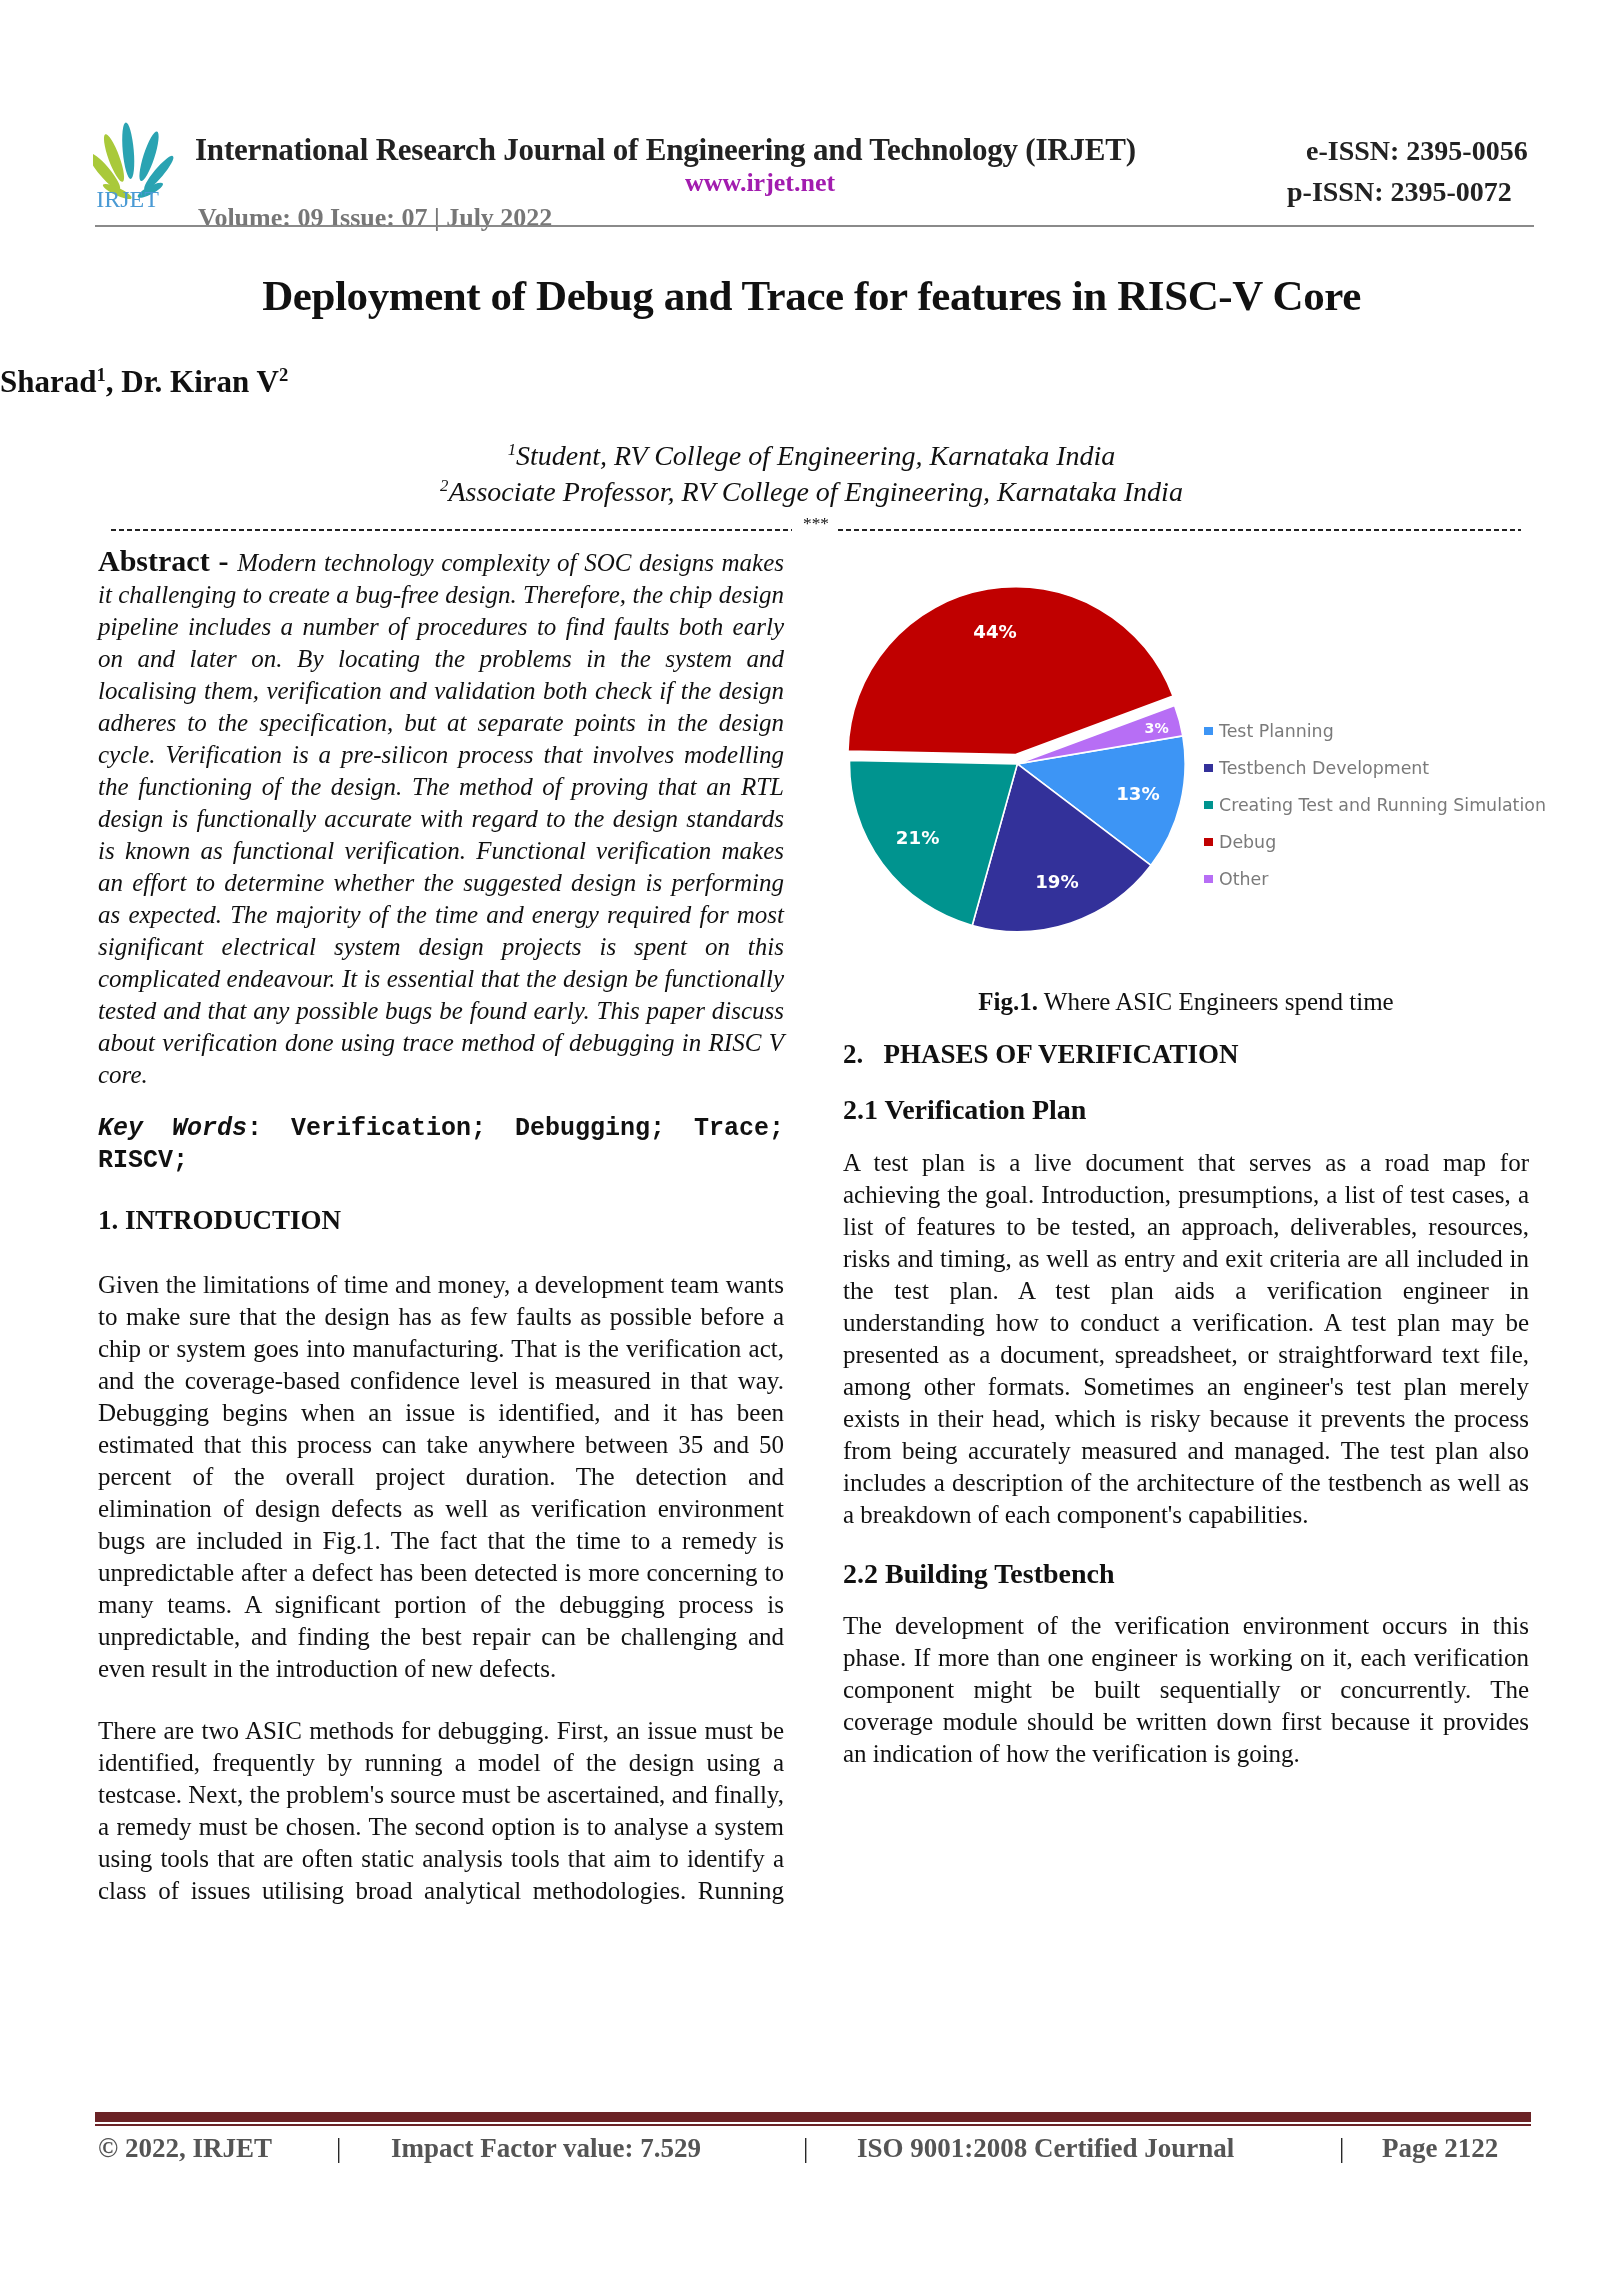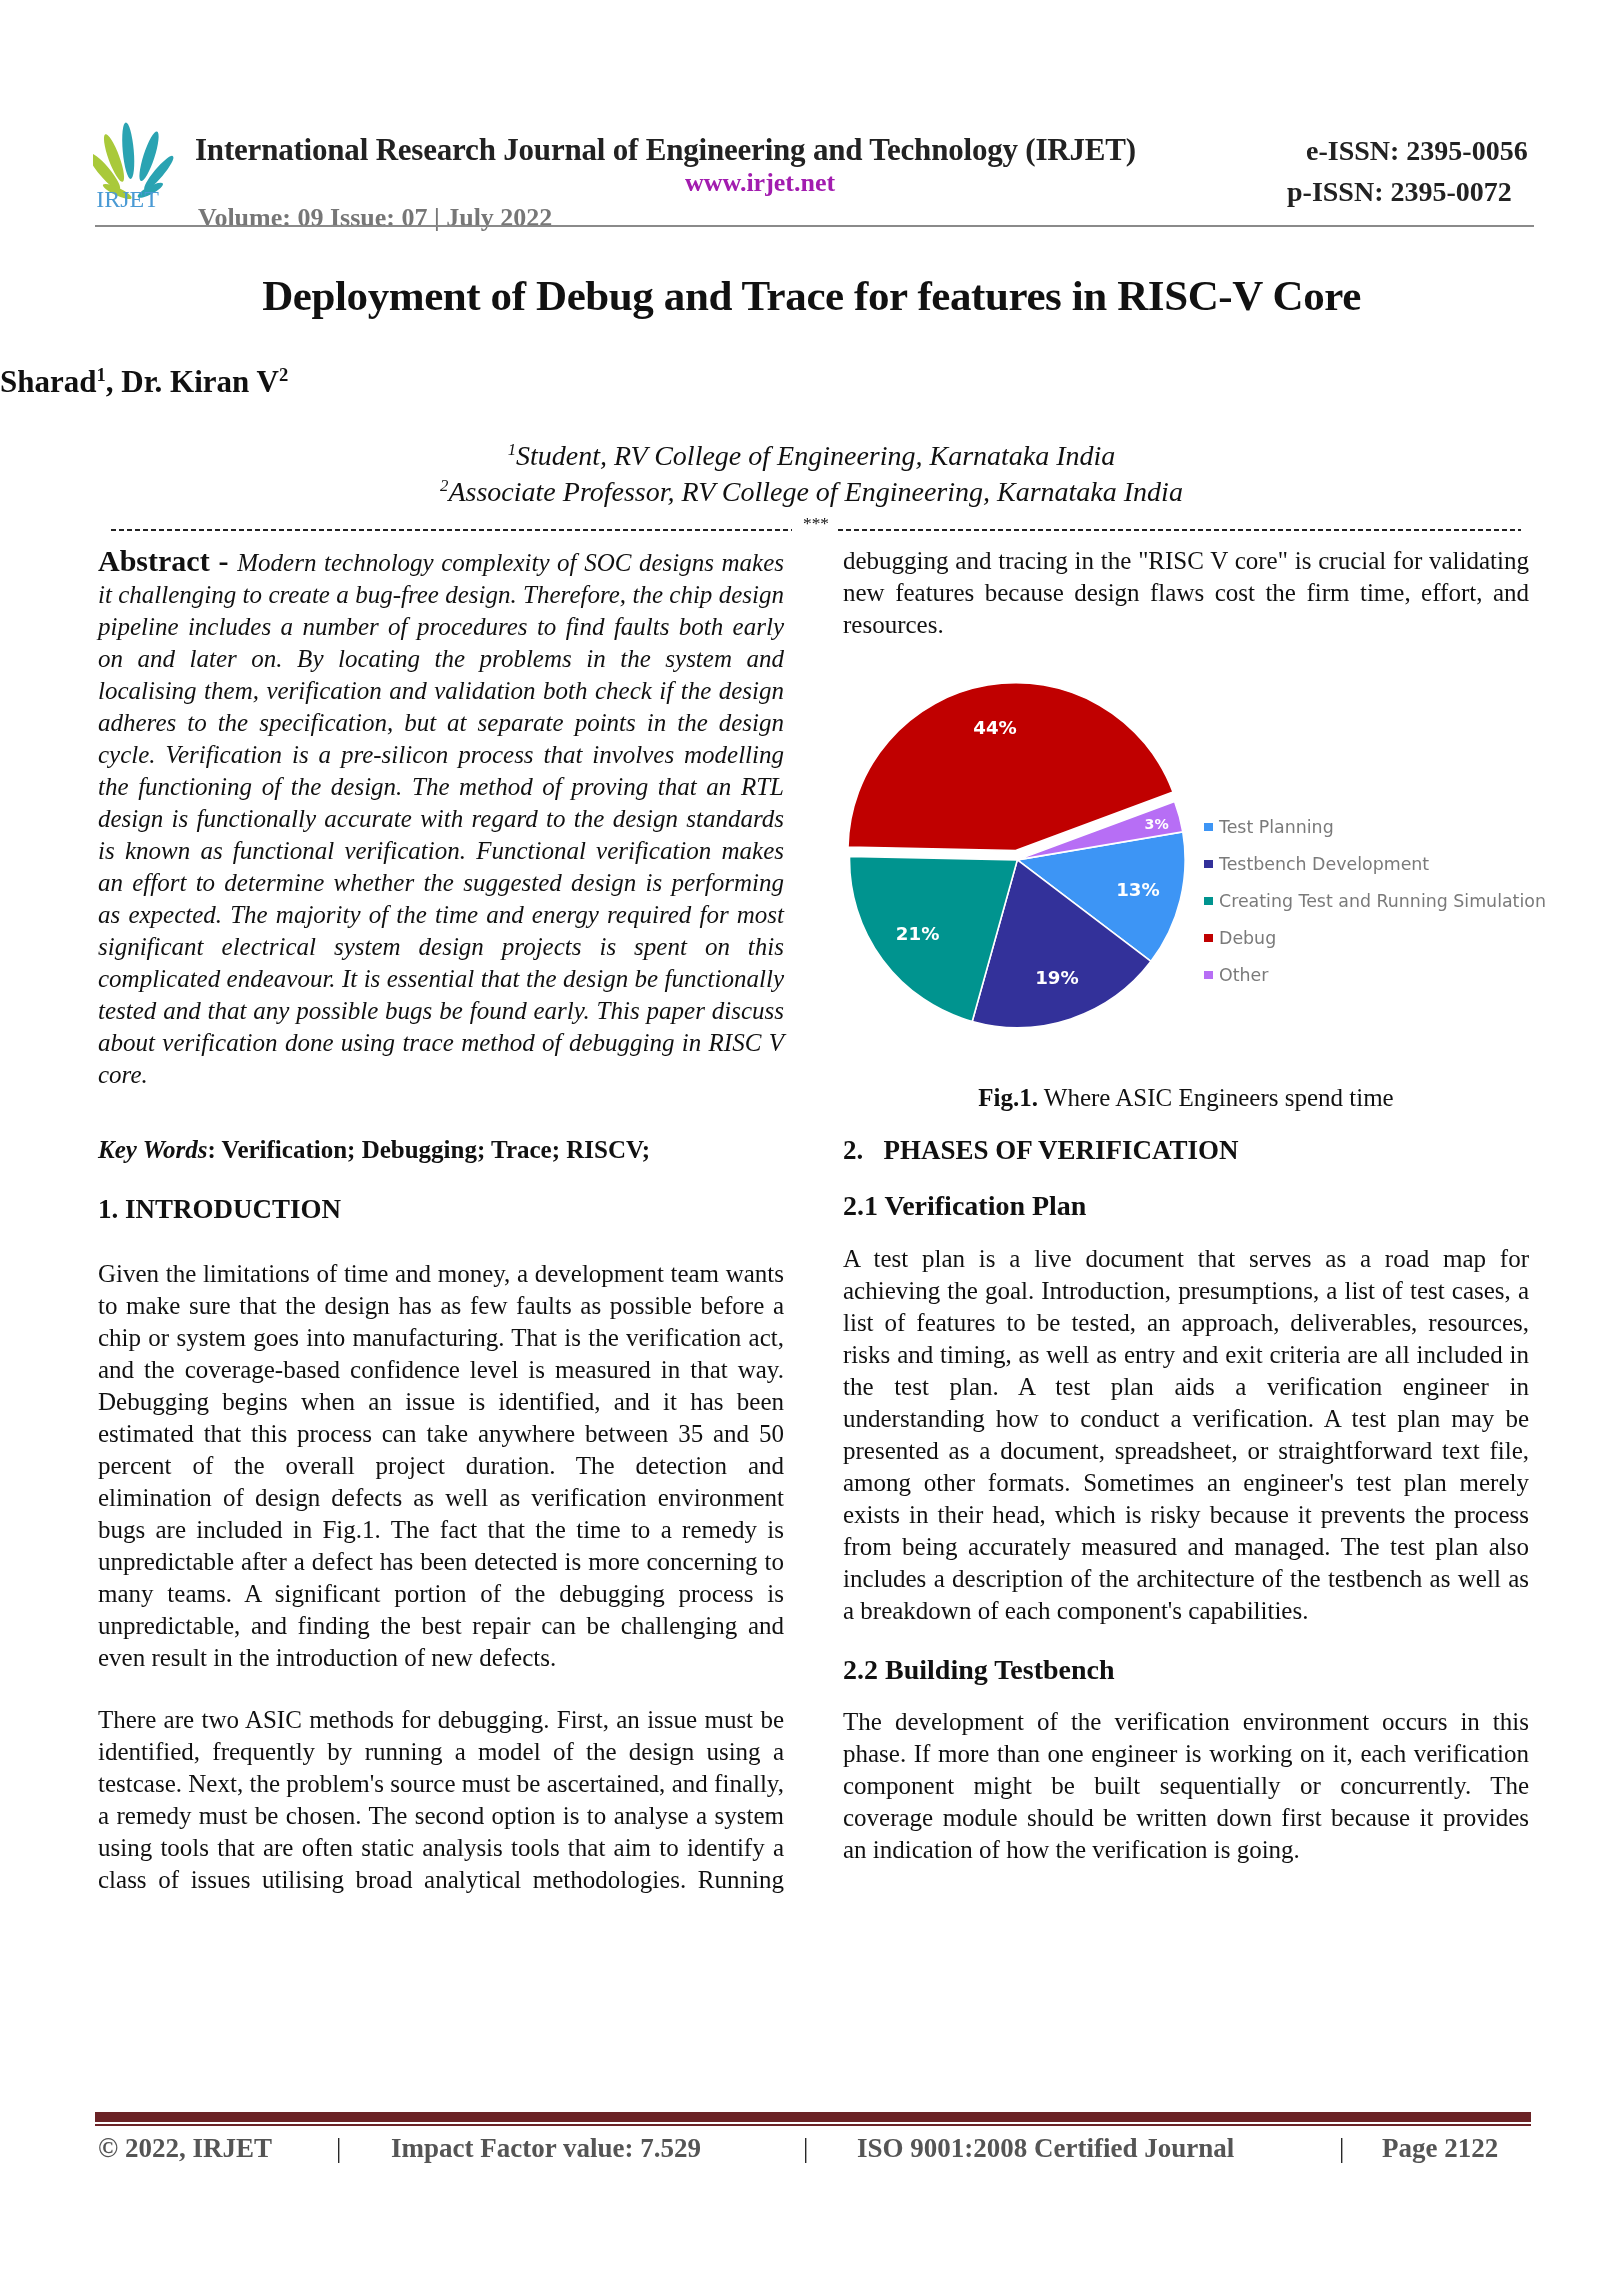--- a/index.html
+++ b/index.html
@@ -28,21 +28,21 @@
       background: repeating-linear-gradient(90deg, #222 0 4.8px, transparent 4.8px 8px); }
   #separator .stars { position: absolute; left: 689px; top: 0; width: 32px; text-align: center; font-size: 17.4px; }
 
   
   .col { width: 686px; font-size: 25px; line-height: 32px; text-align: justify; }
   #left-col { left: 98px; top: 545px; }
   #right-col { left: 843px; top: 545px; }
   p { margin: 0; }
   .abstract { font-style: italic; }
   .abstract-label { font-style: normal; font-weight: bold; font-size: 30px; }
-  .keywords { margin-top: 43px; font-weight: bold; }
+  .keywords { margin-top: 22px; font-weight: bold; font-family: Liberation Mono, monospace; }
   .keywords .kw-label { font-style: italic; }
   h2.sec { margin: 27px 0 33px 0; font-size: 27px; font-weight: bold; }
   h3.sub { margin: 22px 0 20.6px 0; font-size: 28px; font-weight: bold; }
   .para-gap { margin-top: 30px; }
 
   
   #figure { position: relative; width: 689px; height: 420px; margin-top: 20.6px; }
   #pie-svg { position: absolute; left: 0; top: 0; }
   .legend { position: absolute; left: 361px; top: 238px; font-family: "DejaVu Sans", sans-serif; font-size: 17.4px; color: #7a7a7a; }
   .legend-item { height: 37px; display: flex; align-items: center; white-space: nowrap; }
@@ -102,21 +102,20 @@
   </p>
   <p class="keywords">
     <span class="kw-label">Key Words</span><span>:  Verification; Debugging; Trace; RISCV;</span>
   </p>
   <h2 class="sec">1. INTRODUCTION</h2>
   <p>Given the limitations of time and money, a development team wants to make sure that the design has as few faults as possible before a chip or system goes into manufacturing. That is the verification act, and the coverage-based confidence level is measured in that way. Debugging begins when an issue is identified, and it has been estimated that this process can take anywhere between 35 and 50 percent of the overall project duration. The detection and elimination of design defects as well as verification environment bugs are included in Fig.1. The fact that the time to a remedy is unpredictable after a defect has been detected is more concerning to many teams. A significant portion of the debugging process is unpredictable, and finding the best repair can be challenging and even result in the introduction of new defects.</p>
   <p class="para-gap" style="text-align-last: justify;">There are two ASIC methods for debugging. First, an issue must be identified, frequently by running a model of the design using a testcase. Next, the problem's source must be ascertained, and finally, a remedy must be chosen. The second option is to analyse a system using tools that are often static analysis tools that aim to identify a class of issues utilising broad analytical methodologies. Running</p>
 </div>
 
 <div id="right-col" class="abs col">
-  <p>debugging and tracing in the "RISC V core" is crucial for validating new features because design flaws cost the firm time, effort, and resources.</p>
 
   <div id="figure">
     <svg id="pie-svg" width="689" height="372" viewBox="0 0 870 470" style="font-size:31.5px">
       <g id="pie-slices">
           <path d="M220,250 L429.03115985894703,214.64502569618634 A212,212 0 0 1 388.8643426211296,378.1750123508235 Z" fill="#3d95f5" stroke="#ffffff" stroke-width="2"></path>
           <path d="M220,250 L388.8643426211296,378.1750123508235 A212,212 0 0 1 162.98899802956362,454.1904641611035 Z" fill="#33319a" stroke="#ffffff" stroke-width="2"></path>
           <path d="M220,250 L162.98899802956362,454.1904641611035 A212,212 0 0 1 8.046495103332745,245.56020698472824 Z" fill="#00948f" stroke="#ffffff" stroke-width="2"></path>
           <path d="M217.99877503940678,238.16804755515395 L6.0452701427395255,233.7282545398822 A212,212 0 0 1 416.70255681168777,164.27077352292906 Z" fill="#c00000" stroke="#ffffff" stroke-width="2"></path>
           <path d="M220,250 L418.703781772281,176.10272596777511 A212,212 0 0 1 429.03115985894703,214.6450256961864 Z" fill="#b76ef5" stroke="#ffffff" stroke-width="2"></path>
         </g>

